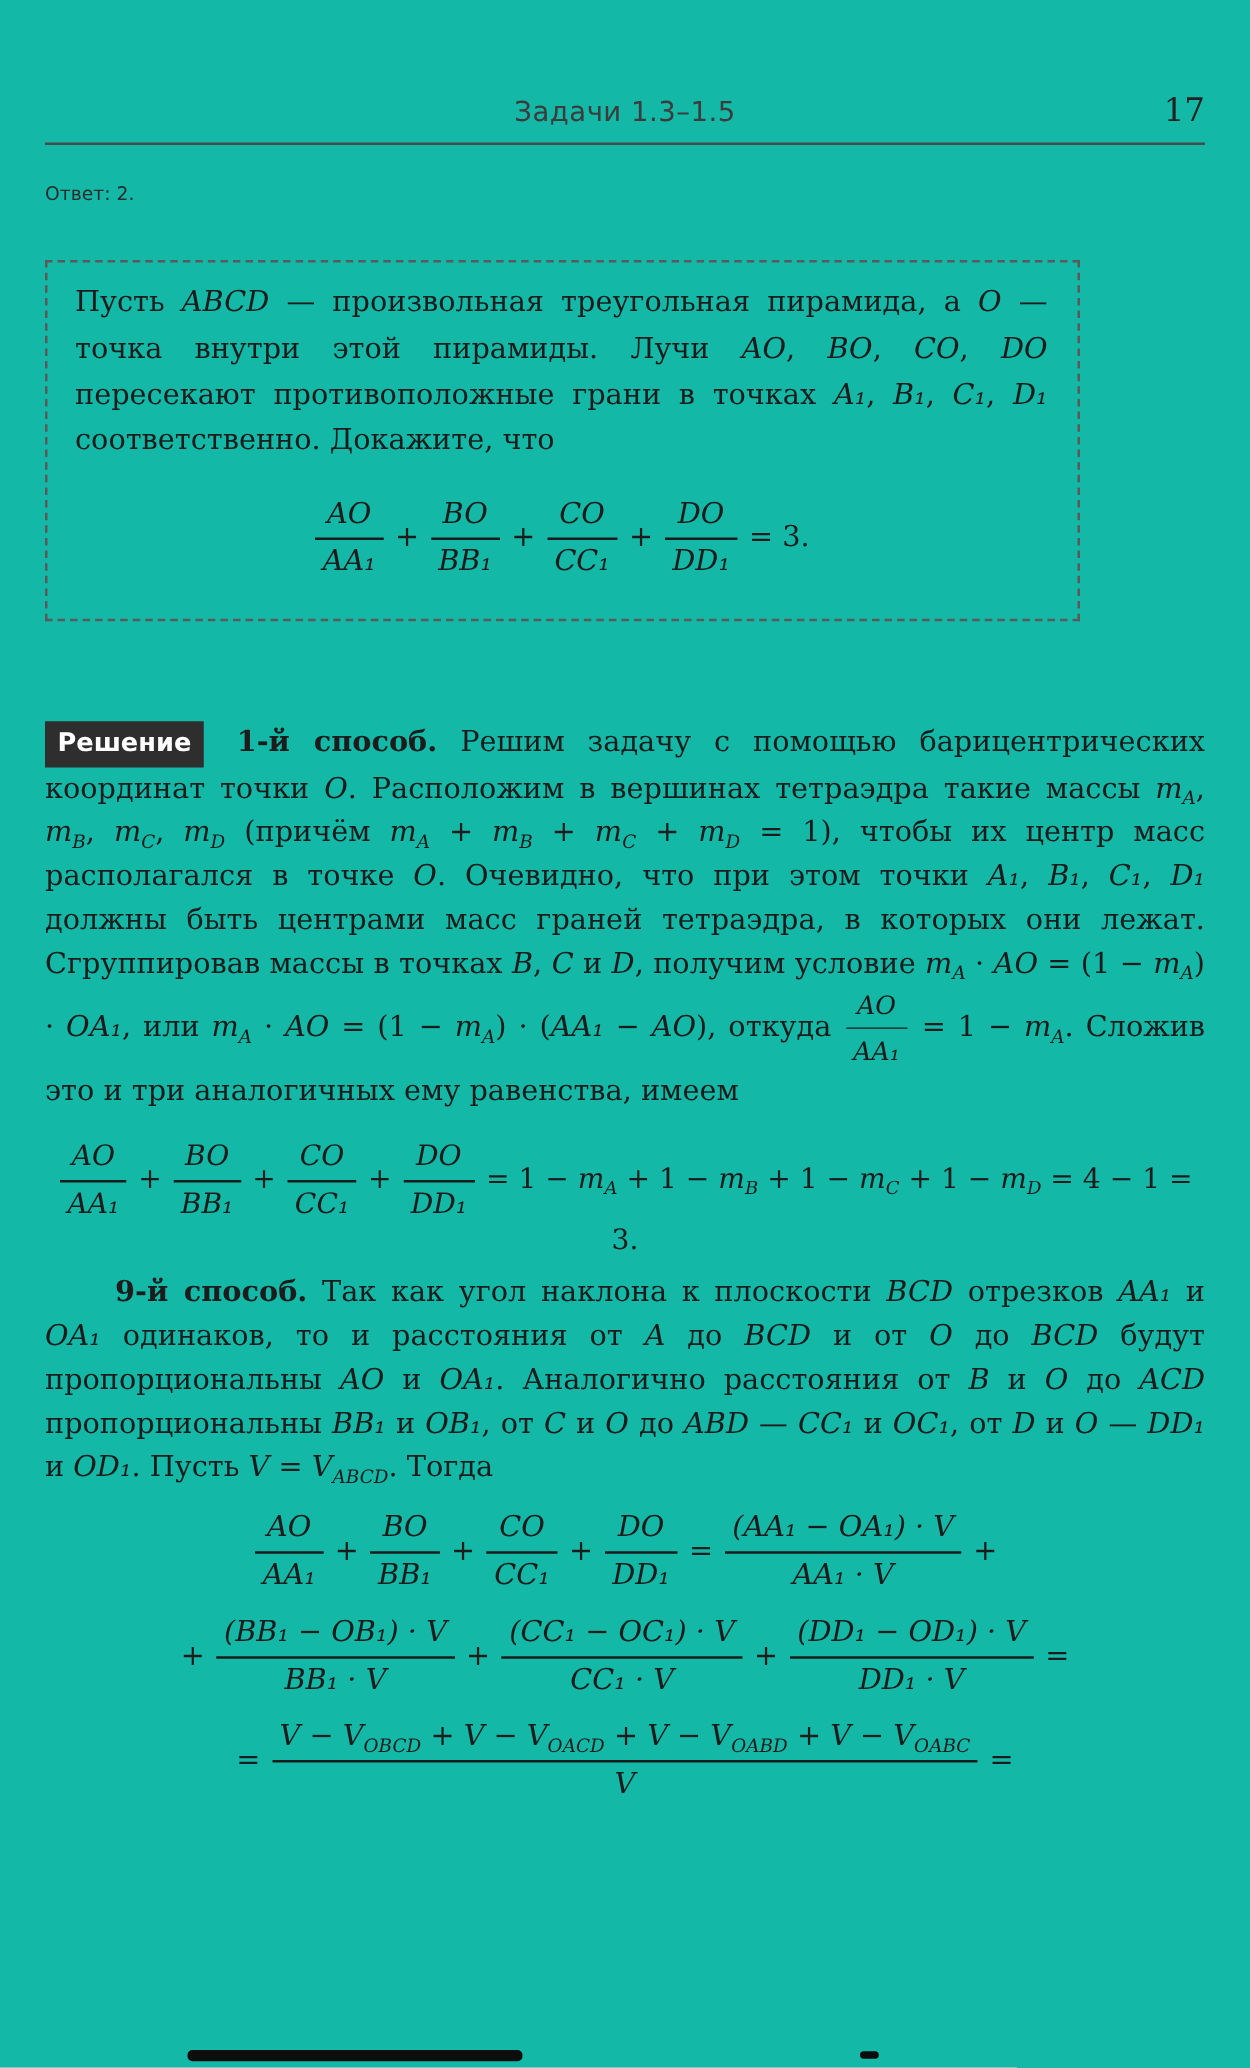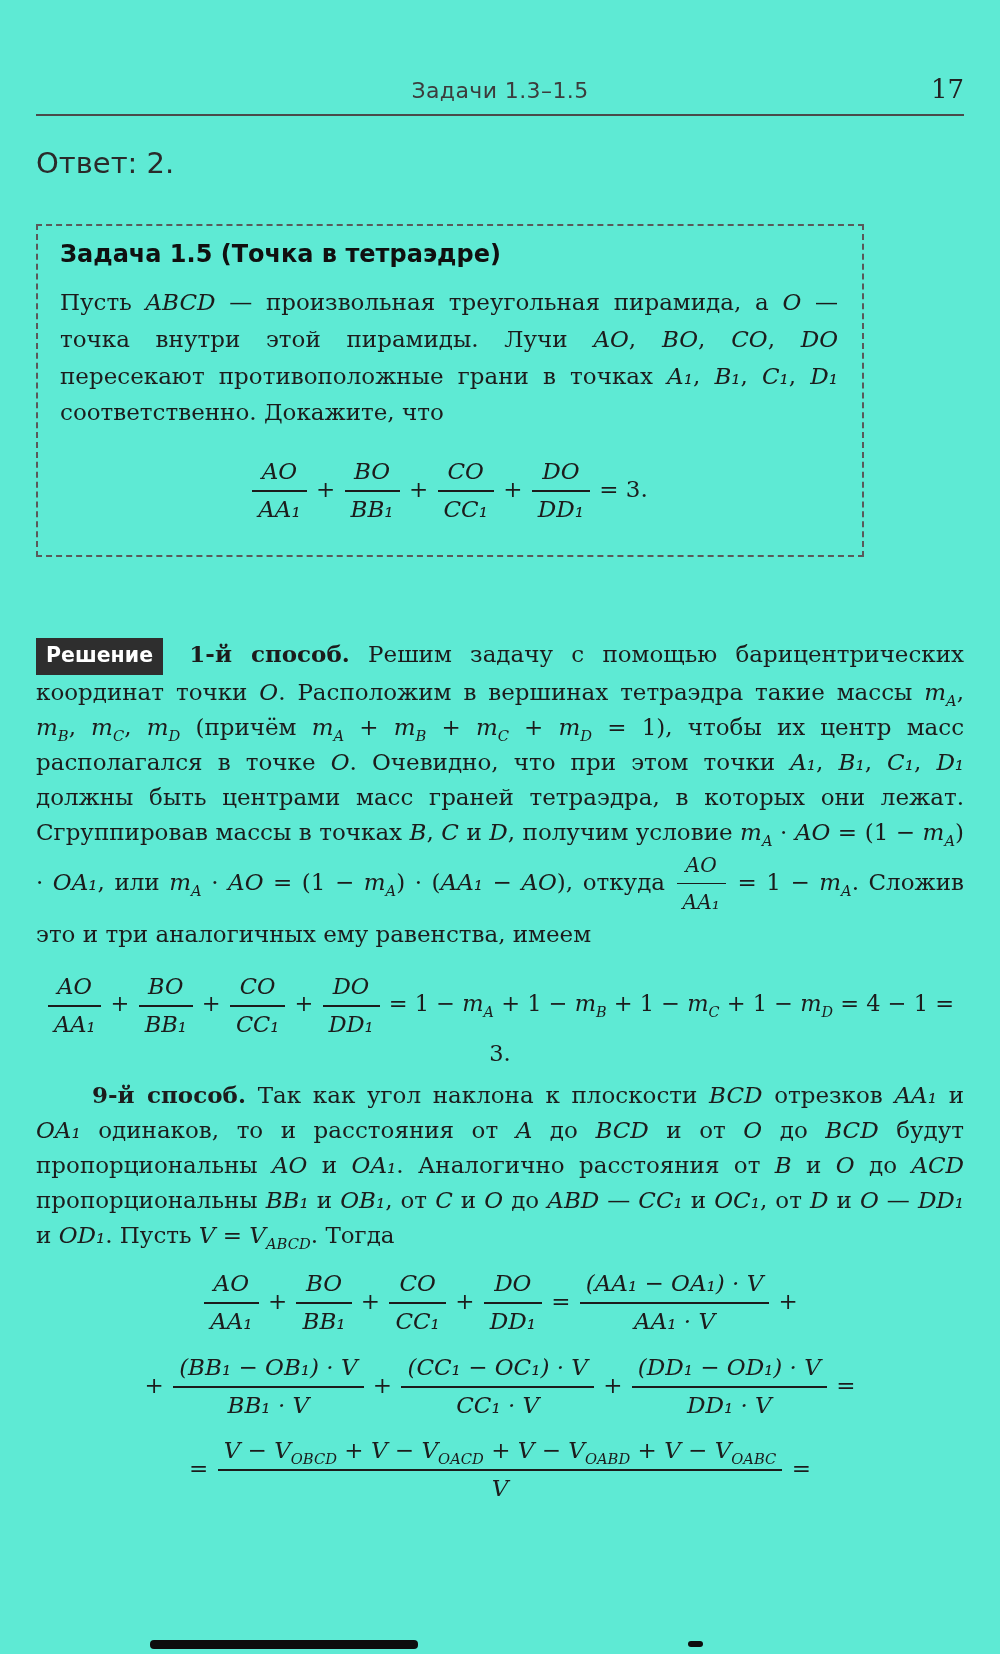--- a/index.html
+++ b/index.html
@@ -1,39 +1,39 @@
 <!DOCTYPE html>
 <html><head>
 <meta charset="utf-8">
 <style>
   * { box-sizing: border-box; margin: 0; padding: 0; }
   html,body { background:#d8d8d4; }
   .page{
     position:relative;
     width:1000px; height:1654px;
     margin:0 auto;
-    background:#5eead4;
+    background:#14b8a6;
     color:#1c1c1c;
     font-family:"DejaVu Serif", serif;
     font-size:23px;
     padding:0 36px;
     overflow:hidden;
   }
   
   header{ padding-top:74px; }
   .hrow{ display:grid; grid-template-columns:1fr auto 1fr; align-items:baseline; }
   .htitle{ grid-column:2; font-family:"DejaVu Sans", sans-serif; font-size:22px; color:#3c3c3c; letter-spacing:.4px; }
   .pnum{ grid-column:3; justify-self:end; font-size:26px; color:#222; }
   .rule{ border-top:2px solid #4a4a4a; margin-top:10px; }
 
   
   .body-p{ text-align:justify; line-height:1.52; }
   .intro{ margin-top:36px; position:relative; }
   .marker{ position:absolute; right:2px; bottom:3px; font-size:19px; }
-  .answer{ margin-top:30px; font-family:"DejaVu Sans", sans-serif; font-size:29px; color:#2a2a2a; }
+  .answer{ margin-top:30px; font-family:"DejaVu Sans", sans-serif; font-size:15px; color:#2a2a2a; }
 
   
   .problem-box{
     margin-top:44px; width:828px;
     border:2px dashed #5a5a5a;
     padding:14px 24px 26px 22px;
   }
   .box-title{ font-family:"DejaVu Sans", sans-serif; font-size:24px; font-weight:bold; color:#101010; margin-bottom:16px; }
   .problem-box .body-p{ line-height:1.6; }
   .problem-box .formula{ margin-top:26px; margin-bottom:4px; }
@@ -75,21 +75,20 @@
       <span class="htitle">Задачи 1.3–1.5</span>
       <span class="pnum">17</span>
     </div>
     <div class="rule"></div>
   </header>
 
 
   <p class="answer">Ответ: 2.</p>
 
   <section class="problem-box">
-    <h2 class="box-title">Задача 1.5 (Точка в тетраэдре)</h2>
     <p class="body-p"><span>Пусть </span><span class="mi">ABCD</span><span> — произвольная треугольная пирамида, а </span><span class="mi">O</span><span> — точка внутри этой пирамиды. Лучи </span><span class="mi">AO</span><span>, </span><span class="mi">BO</span><span>, </span><span class="mi">CO</span><span>, </span><span class="mi">DO</span><span> пересекают противоположные грани в точках </span><span class="mi">A₁</span><span>, </span><span class="mi">B₁</span><span>, </span><span class="mi">C₁</span><span>, </span><span class="mi">D₁</span><span> соответственно. Докажите, что</span></p>
     <div class="formula"><span class="frac"><span class="num mi">AO</span><span class="den mi">AA₁</span></span><span> + </span><span class="frac"><span class="num mi">BO</span><span class="den mi">BB₁</span></span><span> + </span><span class="frac"><span class="num mi">CO</span><span class="den mi">CC₁</span></span><span> + </span><span class="frac"><span class="num mi">DO</span><span class="den mi">DD₁</span></span><span> = 3.</span></div>
   </section>
 
   <p class="body-p sol">
     <span class="badge">Решение</span>
     <b class="mtitle">1-й способ.</b>
     <span><span>Решим задачу с помощью барицентрических координат точки </span><span class="mi">O</span><span>. Расположим в вершинах тетраэдра такие массы </span><span class="mi">m</span><sub class="mi">A</sub><span>, </span><span class="mi">m</span><sub class="mi">B</sub><span>, </span><span class="mi">m</span><sub class="mi">C</sub><span>, </span><span class="mi">m</span><sub class="mi">D</sub><span> (причём </span><span class="mi">m</span><sub class="mi">A</sub><span> + </span><span class="mi">m</span><sub class="mi">B</sub><span> + </span><span class="mi">m</span><sub class="mi">C</sub><span> + </span><span class="mi">m</span><sub class="mi">D</sub><span> = 1), чтобы их центр масс располагался в точке </span><span class="mi">O</span><span>. Очевидно, что при этом точки </span><span class="mi">A₁</span><span>, </span><span class="mi">B₁</span><span>, </span><span class="mi">C₁</span><span>, </span><span class="mi">D₁</span><span> должны быть центрами масс граней тетраэдра, в которых они лежат. Сгруппировав массы в точках </span><span class="mi">B</span><span>, </span><span class="mi">C</span><span> и </span><span class="mi">D</span><span>, получим условие </span><span class="mi">m</span><sub class="mi">A</sub><span> · </span><span class="mi">AO</span><span> = (1 − </span><span class="mi">m</span><sub class="mi">A</sub><span>) · </span><span class="mi">OA₁</span><span>, или </span><span class="mi">m</span><sub class="mi">A</sub><span> · </span><span class="mi">AO</span><span> = (1 − </span><span class="mi">m</span><sub class="mi">A</sub><span>) · (</span><span class="mi">AA₁</span><span> − </span><span class="mi">AO</span><span>), откуда </span><span class="frac"><span class="num mi">AO</span><span class="den mi">AA₁</span></span><span> = 1 − </span><span class="mi">m</span><sub class="mi">A</sub><span>. Сложив это и три аналогичных ему равенства, имеем</span></span>
   </p>
 

